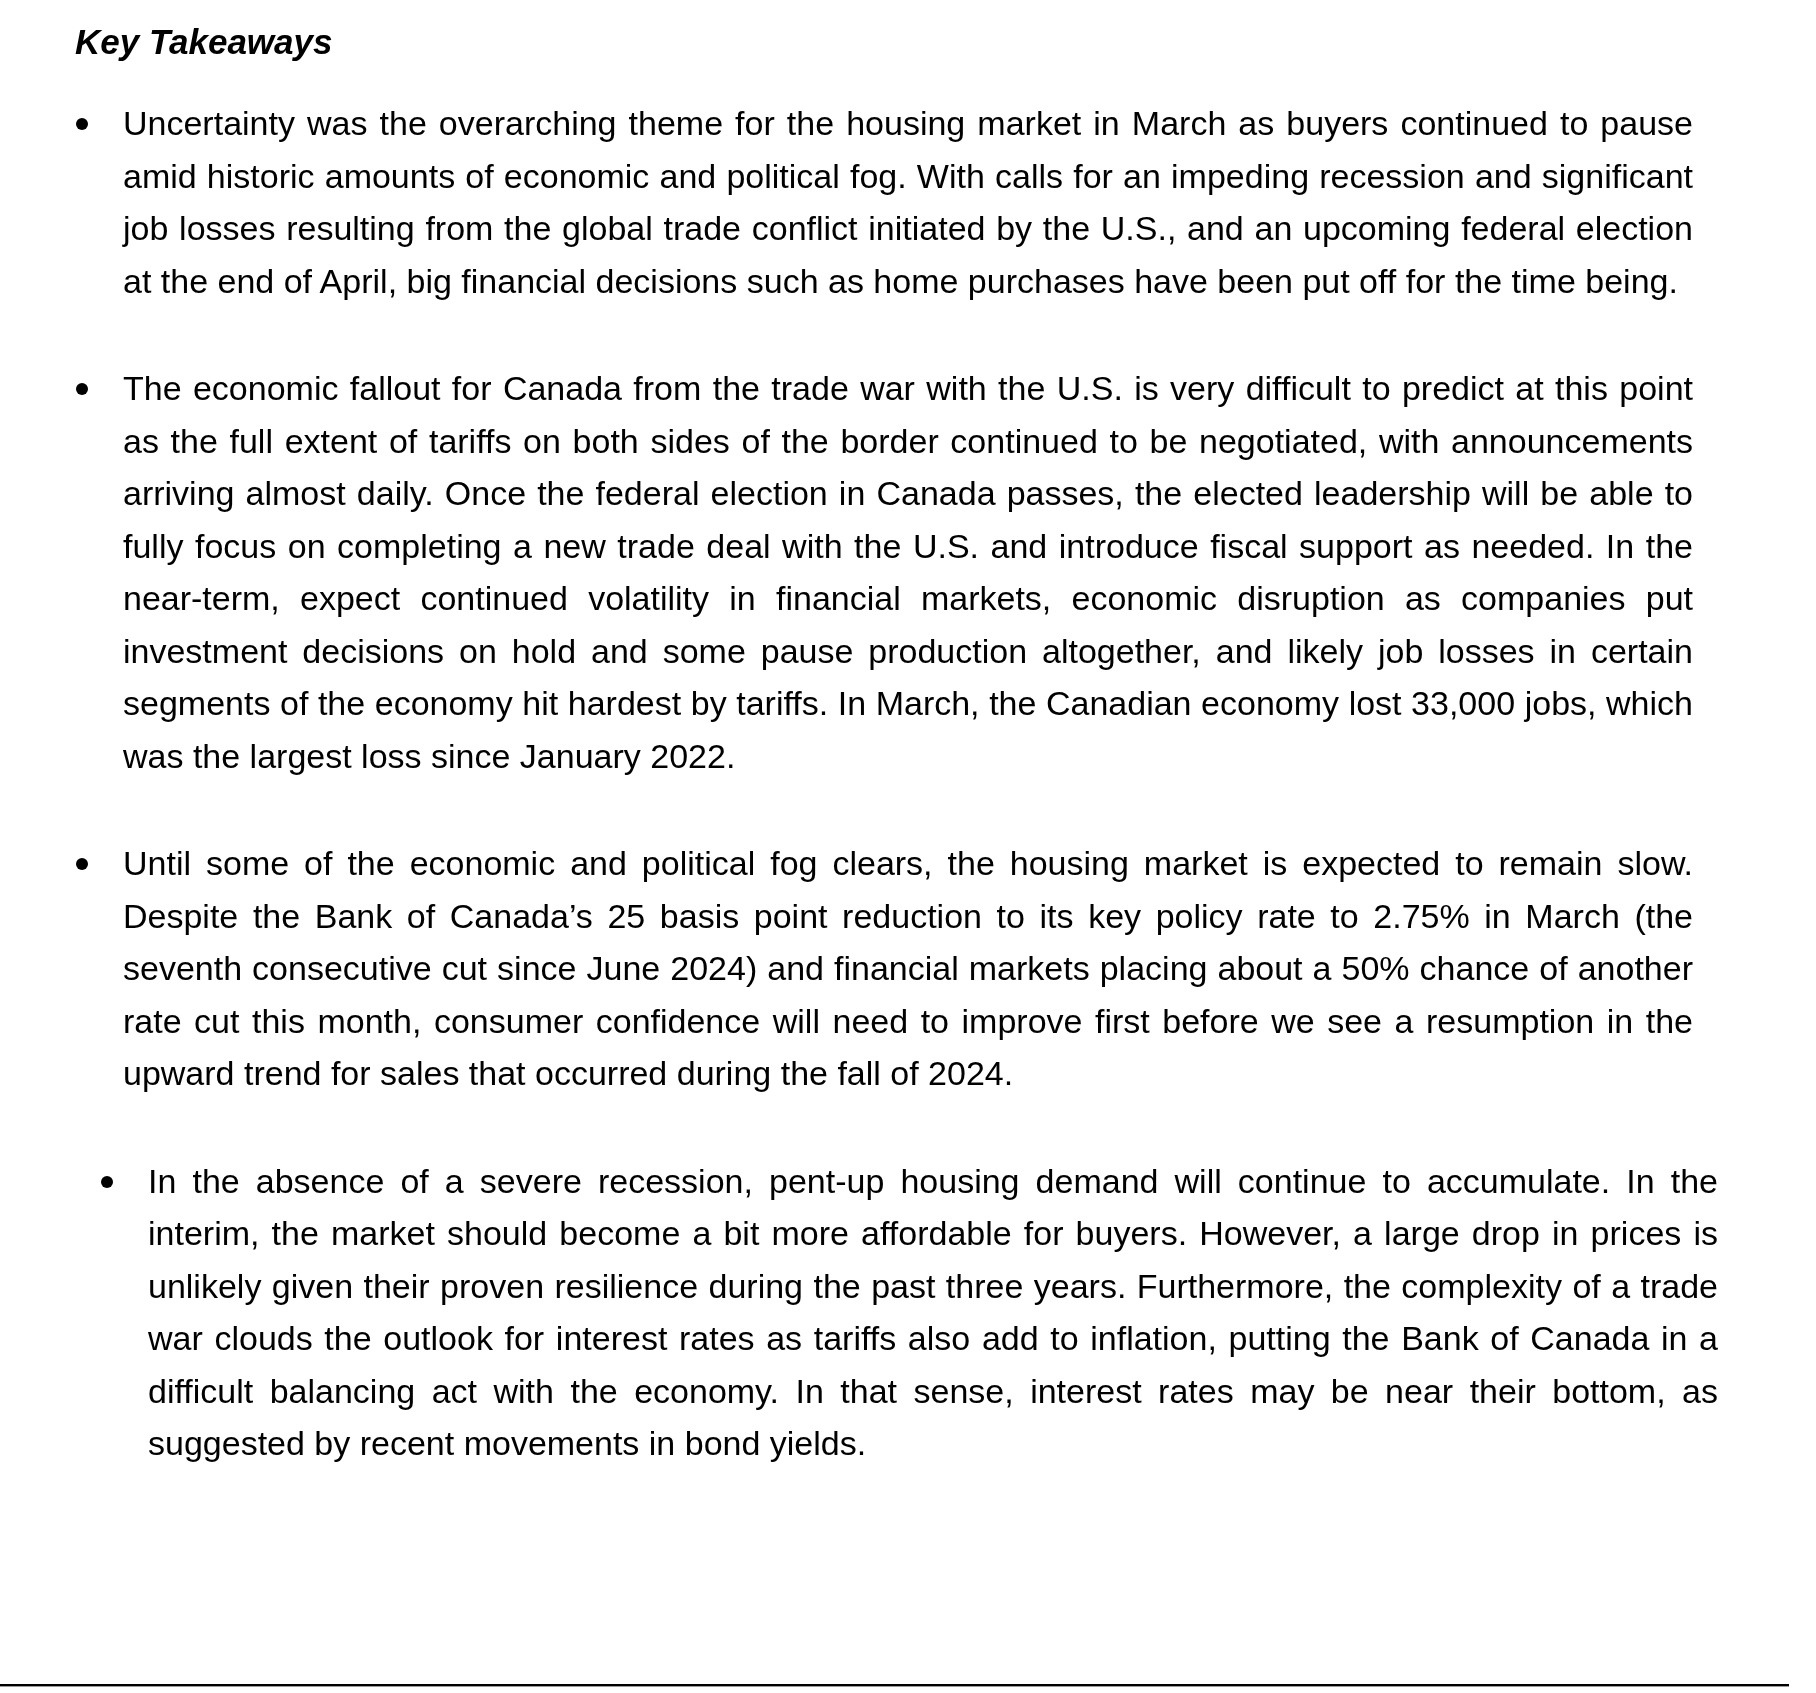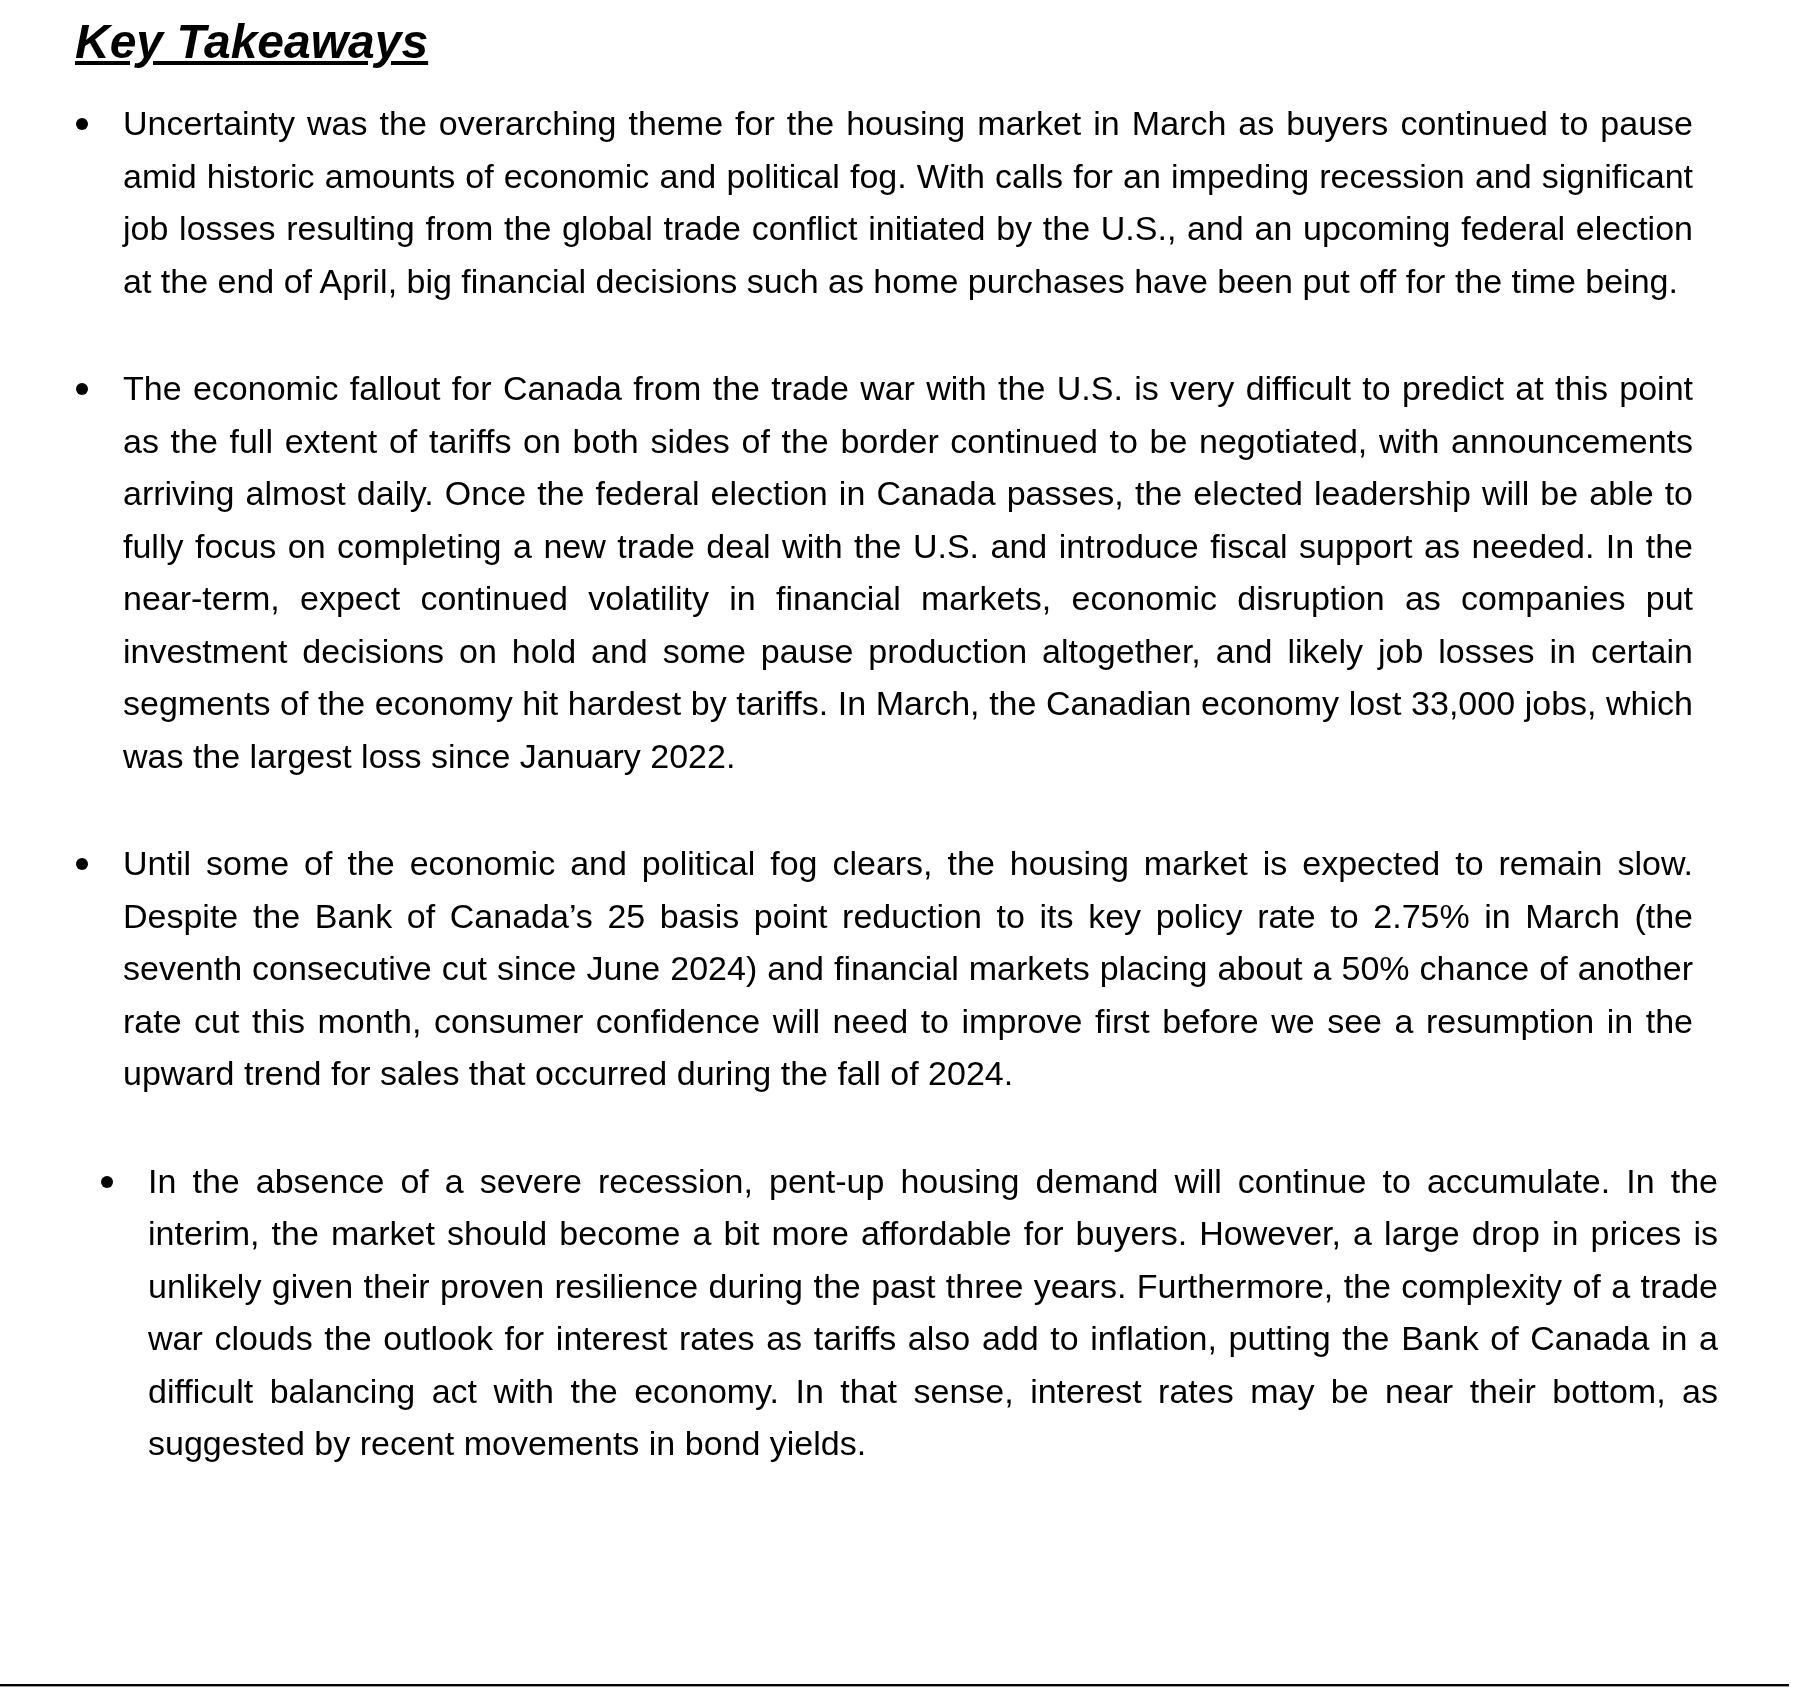--- a/index.html
+++ b/index.html
@@ -16,24 +16,23 @@
       font-family: "Liberation Sans", sans-serif;
     }
     .heading {
       position: absolute;
       left: 75px;
       top: 17px;
       margin: 0;
       font-family: "Liberation Sans", sans-serif;
       font-weight: bold;
       font-style: italic;
-      font-size: 48px;
+      font-size: 35px;
       line-height: 50px;
       white-space: nowrap;
-      text-decoration: underline;
     }
     .list {
       position: absolute;
       left: 0;
       top: 97px;
       width: 1816px;
       margin: 0;
       padding: 0;
       list-style: none;
     }

